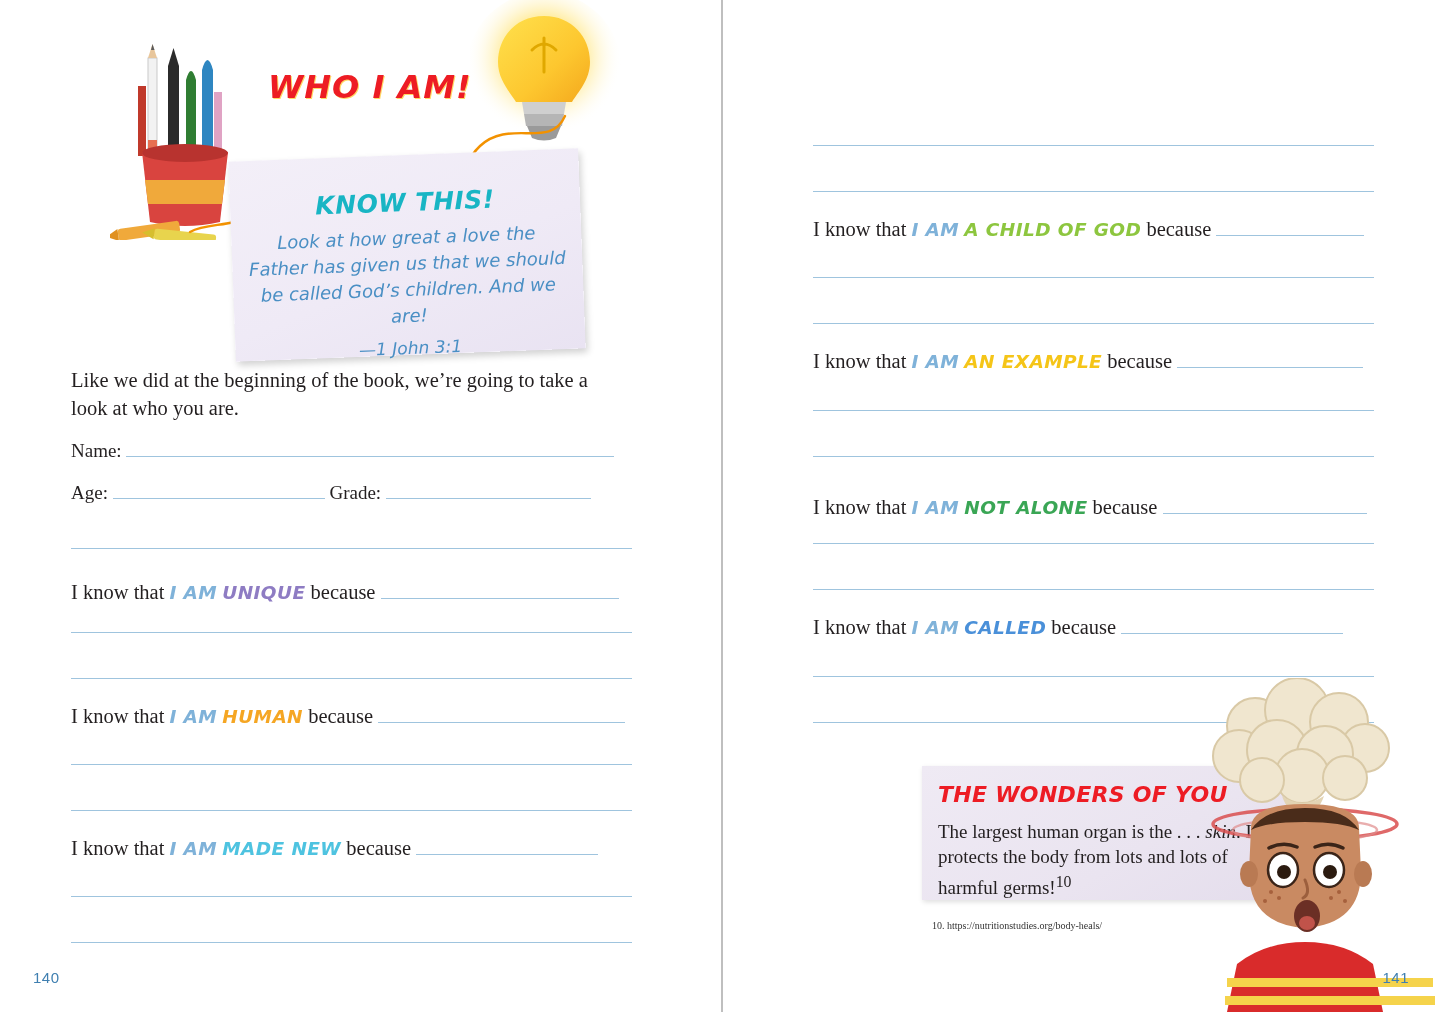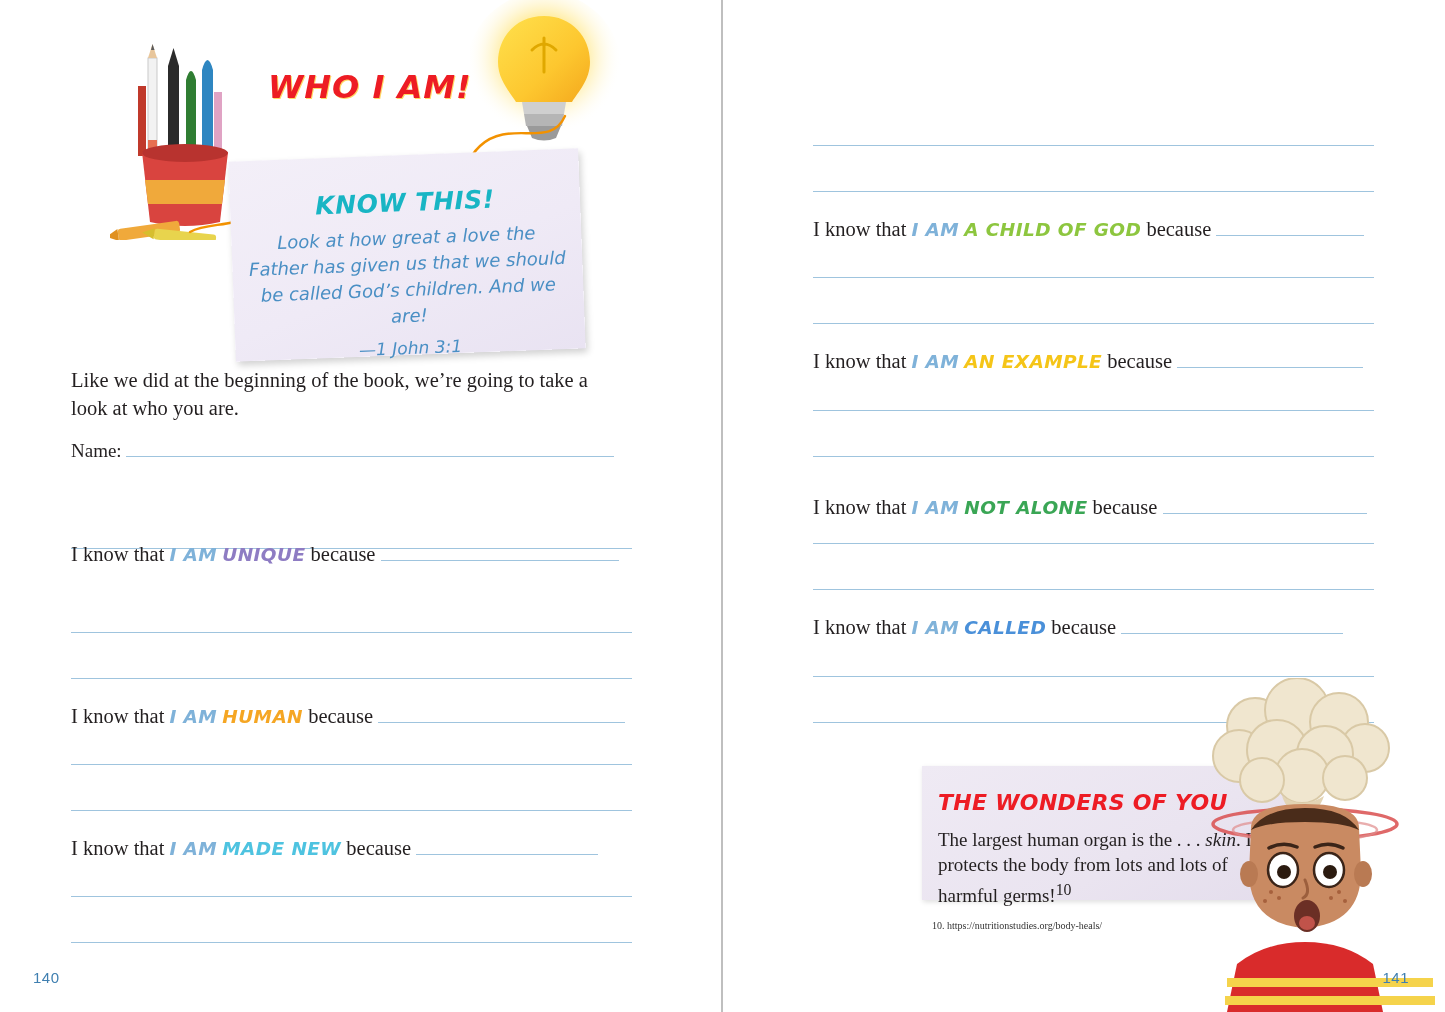--- a/index.html
+++ b/index.html
@@ -179,21 +179,21 @@
   
   .wonders {
     position: absolute;
     left: 200px;
     top: 766px;
     width: 374px;
     height: 134px;
     background: linear-gradient(150deg, #efeaf4 0%, #eae4f0 60%, #e4ddec 100%);
     box-shadow: 1px 2px 5px rgba(0,0,0,.13);
     box-sizing: border-box;
-    padding: 24px 16px 0 16px;
+    padding: 16px 16px 0 16px;
   }
   .wonders-head {
     font-family: "DejaVu Sans", sans-serif;
     font-weight: bold;
     font-style: italic;
     font-size: 22px;
     color: #ed1c24;
     letter-spacing: .3px;
   }
   .wonders-body {
@@ -292,24 +292,30 @@
       <div class="knowthis-ref">—1 John 3:1</div>
     </div>
 
     <div class="intro">Like we did at the beginning of the book, we’re going to take a look at who you are.</div>
 
     <div class="field-row" style="left:71px; top:440px;">
       <span>Name:</span>
       <span class="rule" style="width:488px;"></span>
     </div>
 
+    <div class="field-row" style="left:71px; top:482px;">
+      <span>Age:</span>
+      <span class="rule" style="width:212px;"></span>
+      <span>Grade:</span>
+      <span class="rule" style="width:205px;"></span>
+    </div>
 
     <div class="fullrule" style="top:548px;"></div>
 
-    <div class="statement" style="left:71px; top:543px;text-align:center;">
+    <div class="statement" style="left:71px; top:581px;text-align:center;">
       <span>I know that</span>
       <span class="iam" style="color:#7fb2d9;">I AM</span>
       <span class="val" style="color:#8e7cc3;">UNIQUE</span>
       <span>because</span>
       <span class="rule" style="width:238px;"></span>
     </div>
     <div class="fullrule" style="top:632px;"></div>
     <div class="fullrule" style="top:678px;"></div>
 
     <div class="statement" style="left:71px; top:705px;">

